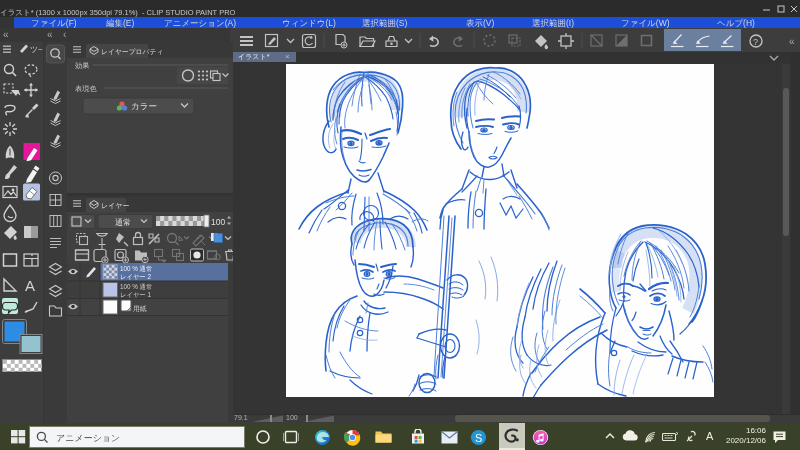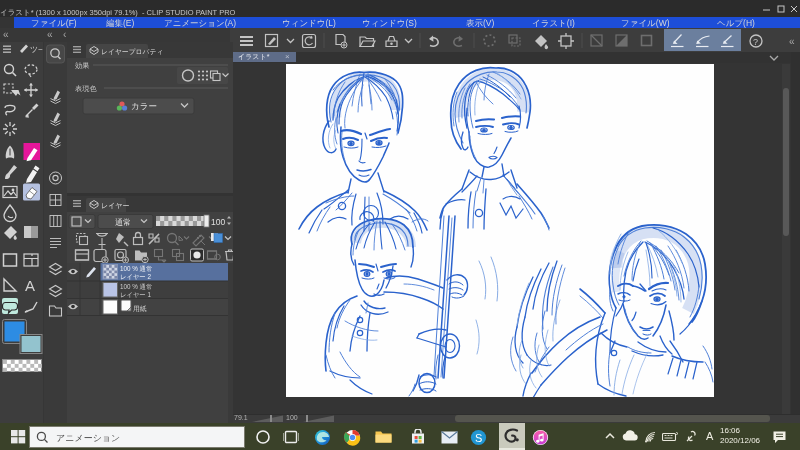--- a/index.html
+++ b/index.html
@@ -15,23 +15,23 @@
   <rect x="18" y="6" width="6" height="6" fill="none" stroke="#c6c6c6" stroke-width="1"></rect>
   <path d="M31,6 L37,12 M37,6 L31,12" stroke="#c6c6c6" stroke-width="1"></path>
  </svg>
 </div>
 
 <div class="abs" style="left:14px;top:17px;width:800px;height:11px;background:#1d4ed8;color:#d6d6d6;font-size:8.5px">
       <span class="abs" style="left:17px;top:1px">ファイル(F)</span>
       <span class="abs" style="left:92px;top:1px">編集(E)</span>
       <span class="abs" style="left:150px;top:1px">アニメーション(A)</span>
       <span class="abs" style="left:268px;top:1px">ウィンドウ(L)</span>
-      <span class="abs" style="left:348px;top:1px">ウィンドウ(S)</span>
+      <span class="abs" style="left:348px;top:1px">選択範囲(S)</span>
       <span class="abs" style="left:452px;top:1px">表示(V)</span>
-      <span class="abs" style="left:518px;top:1px">イラスト(I)</span>
+      <span class="abs" style="left:518px;top:1px">選択範囲(I)</span>
       <span class="abs" style="left:607px;top:1px">ファイル(W)</span>
       <span class="abs" style="left:703px;top:1px">ヘルプ(H)</span>
     </div>
 
 <div class="abs" style="left:0;top:28px;width:230px;height:14px;background:#373737;color:#a8a8a8;font-size:10px">
  <span class="abs" style="left:3px;top:1px">«</span>
  <span class="abs" style="left:47px;top:1px">«</span>
  <span class="abs" style="left:63px;top:1px">‹</span>
 </div>
 <svg class="abs" style="left:230px;top:28px" width="570" height="24" viewBox="230 28 570 24">
@@ -856,17 +856,17 @@
     </svg>
     <svg class="abs" style="left:662px;top:431px" width="16" height="11" viewBox="0 0 16 11">
       <rect x="0.5" y="2.5" width="13" height="7" rx="1" fill="none" stroke="#e9e7dc" stroke-width="1.1"></rect>
       <path d="M2.5,4.5 h2 M5.5,4.5 h2 M8.5,4.5 h2 M2.5,7 h8" stroke="#e9e7dc" stroke-width="0.9"></path>
       <path d="M14.5,1 l1,1.5 l-1,1.5" fill="none" stroke="#e9e7dc" stroke-width="1"></path>
     </svg>
     <svg class="abs" style="left:685px;top:430px" width="14" height="13" viewBox="0 0 14 13">
       <path d="M2,11 l5,-5 M6,2 a2.5 2.5 0 0 1 3.5,3.5 M4,6.5 a2.5 2.5 0 0 0 3.5,3.5" fill="none" stroke="#e9e7dc" stroke-width="1.2"></path>
     </svg>
     <span class="abs" style="left:706px;top:430px;font-size:11px;color:#efedE2">A</span>
-    <div class="abs" style="left:720px;top:426px;width:46px;height:22px;font-size:8px;color:#f2f0e6;text-align:left;line-height:10px">16:06<br>2020/12/06</div>
+    <div class="abs" style="left:720px;top:426px;width:46px;height:22px;font-size:8px;color:#f2f0e6;text-align:right;line-height:10px">16:06<br>2020/12/06</div>
     <svg class="abs" style="left:772px;top:430px" width="15" height="14" viewBox="0 0 15 14">
       <path d="M1.5,1.5 h12 v8.5 h-7.5 l-3,3 v-3 h-1.5 z" fill="#f2f0e6"></path>
       <path d="M4,4.2 h7 M4,6.6 h7" stroke="#3a4129" stroke-width="1"></path>
     </svg>
 </div>
 </body></html>

